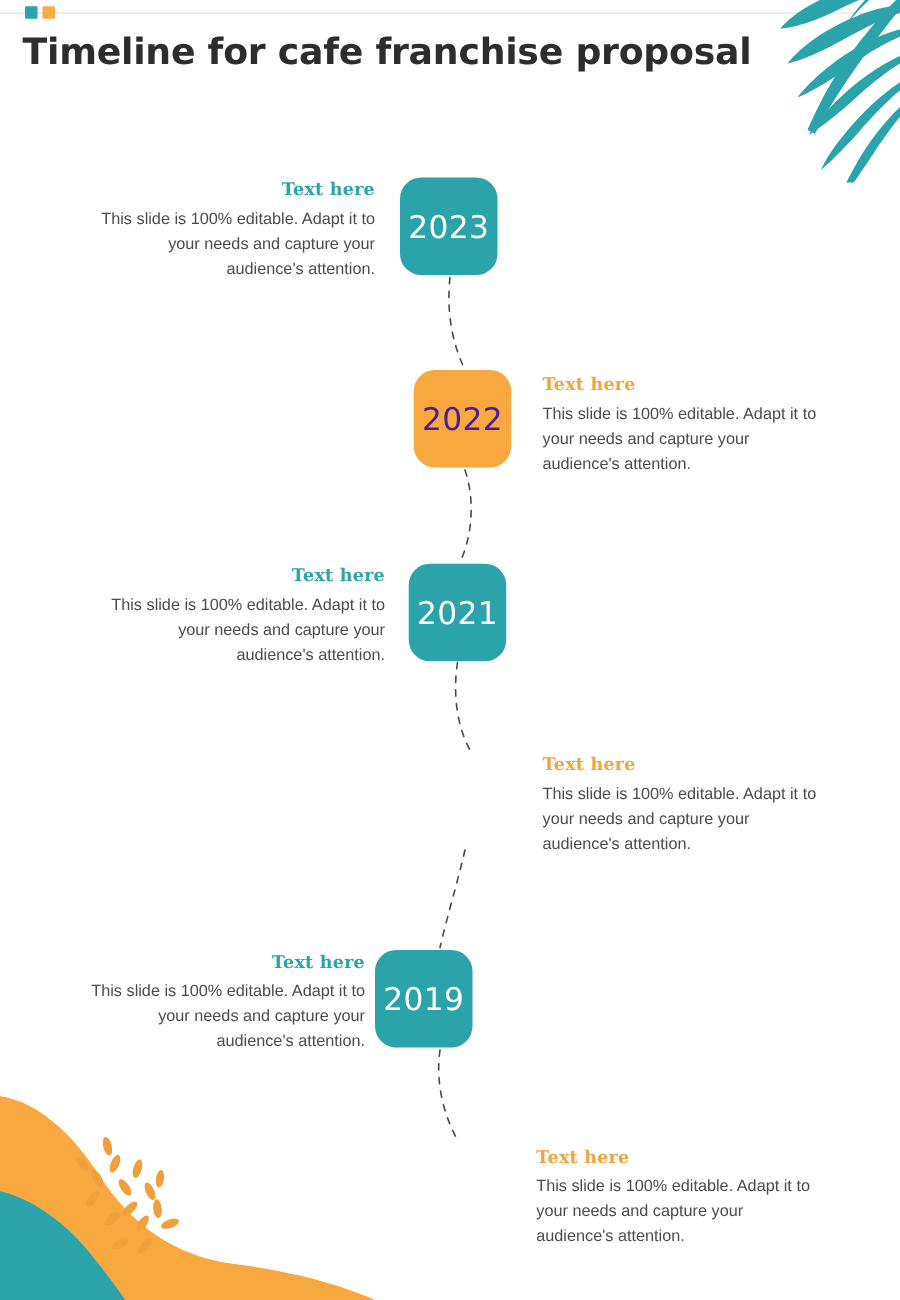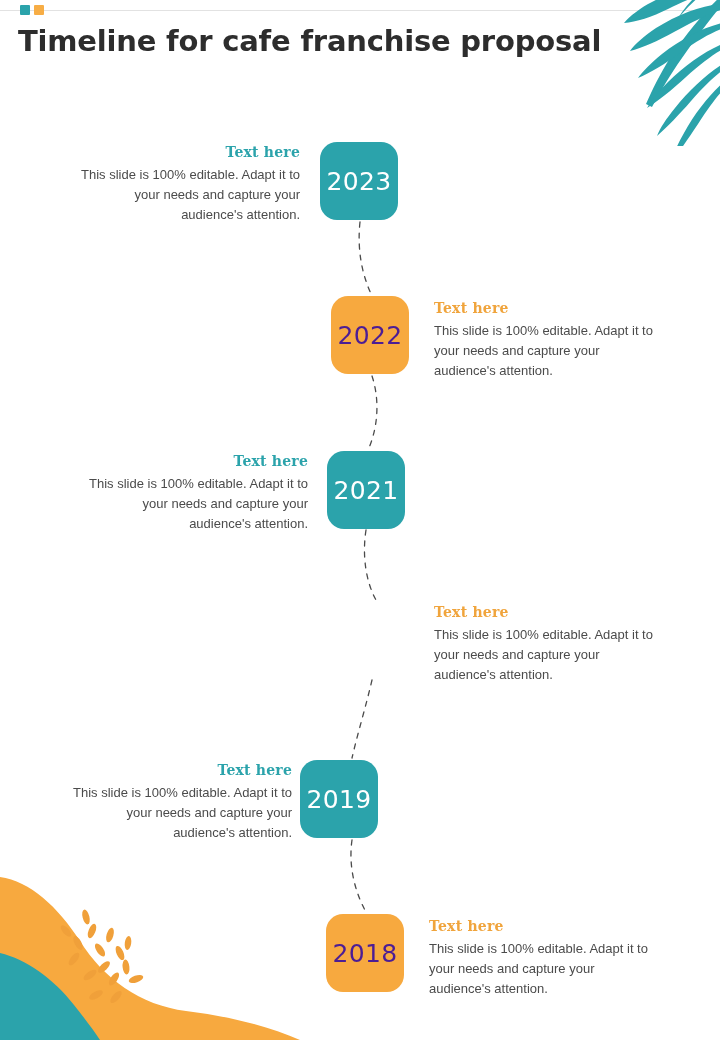--- a/index.html
+++ b/index.html
@@ -218,21 +218,20 @@
 
     <div class="tl-row" style="top:760px;">
       <div class="tl-text left" style="left:70px; top:2px;">
         <p class="tl-head teal">Text here</p>
         <p class="tl-body">This slide is 100% editable. Adapt it to your needs and capture your audience's attention.</p>
       </div>
       <div class="year-box teal" style="left:300px;">2019</div>
     </div>
 
     <div class="tl-row" style="top:914px;">
-      <div class="year-box orange" style="left:326px;">2018</div>
       <div class="tl-text right" style="left:429px; top:4px;">
         <p class="tl-head orange">Text here</p>
         <p class="tl-body">This slide is 100% editable. Adapt it to your needs and capture your audience's attention.</p>
       </div>
     </div>
 
   </div>
 
   <svg class="bottom-deco" viewBox="0 0 300 185">
     <path d="M0 22 C30 26 58 52 80 86 C104 124 140 150 186 156 C226 161 266 170 300 185 L0 185 Z" fill="#f7a93f"></path>

